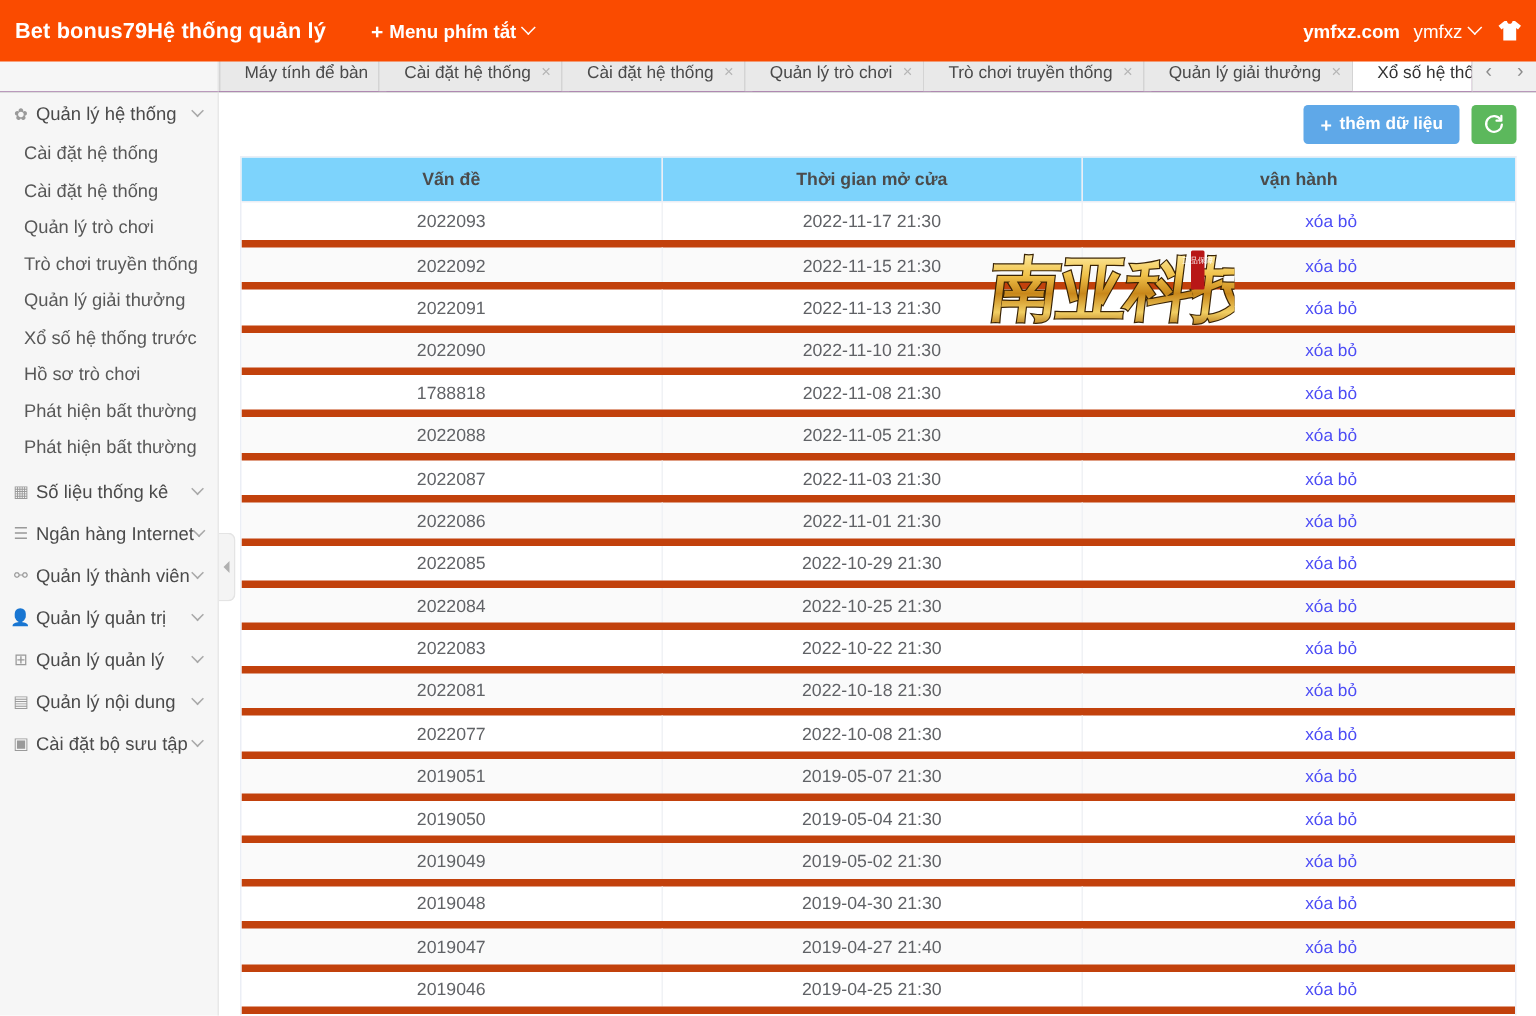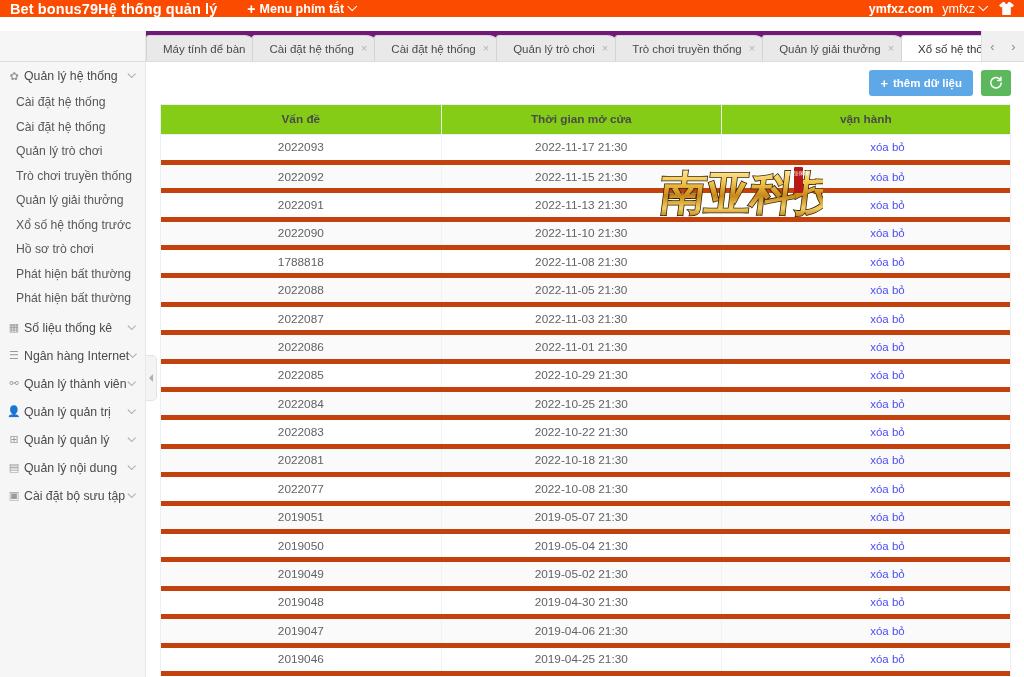--- a/index.html
+++ b/index.html
@@ -6,21 +6,21 @@
   html, body {
     width: 1024px; height: 677px;
     overflow: hidden;
     font-family: "Liberation Sans", "DejaVu Sans", sans-serif;
     background: #ffffff;
   }
 
   
   .topbar {
     position: absolute; top: 0; left: 0;
-    width: 1024px; height: 17px;
+    width: 1024px; height: 41px;
     background: #fa4b00;
     display: flex; align-items: center;
     color: #ffffff;
     z-index: 40;
   }
   .brand {
     font-size: 14.5px; font-weight: 600;
     padding-left: 10px; white-space: nowrap;
     letter-spacing: .1px;
   }
@@ -184,21 +184,21 @@
     background: #fff;
   }
   table.grid {
     width: 100%;
     border-collapse: collapse;
     table-layout: fixed;
     font-size: 11.8px;
   }
   table.grid th {
     height: 29px;
-    background: #84cc16;
+    background: #7dd3fc;
     color: #4b4b4b;
     font-weight: 600;
     font-size: 11.8px;
     border-bottom: 1px solid #ebeef5;
     border-right: 1px solid #ebeef5;
     text-align: center;
     white-space: nowrap;
   }
   table.grid th:last-child { border-right: none; }
   table.grid td {
@@ -456,21 +456,21 @@
             <td>2019-05-02 21:30</td>
             <td><a class="del-link">xóa bỏ</a></td>
           </tr>
           <tr>
             <td>2019048</td>
             <td>2019-04-30 21:30</td>
             <td><a class="del-link">xóa bỏ</a></td>
           </tr>
           <tr>
             <td>2019047</td>
-            <td>2019-04-06 21:30</td>
+            <td>2019-04-27 21:40</td>
             <td><a class="del-link">xóa bỏ</a></td>
           </tr>
           <tr>
             <td>2019046</td>
             <td>2019-04-25 21:30</td>
             <td><a class="del-link">xóa bỏ</a></td>
           </tr>
         </tbody>
     </table>
 

